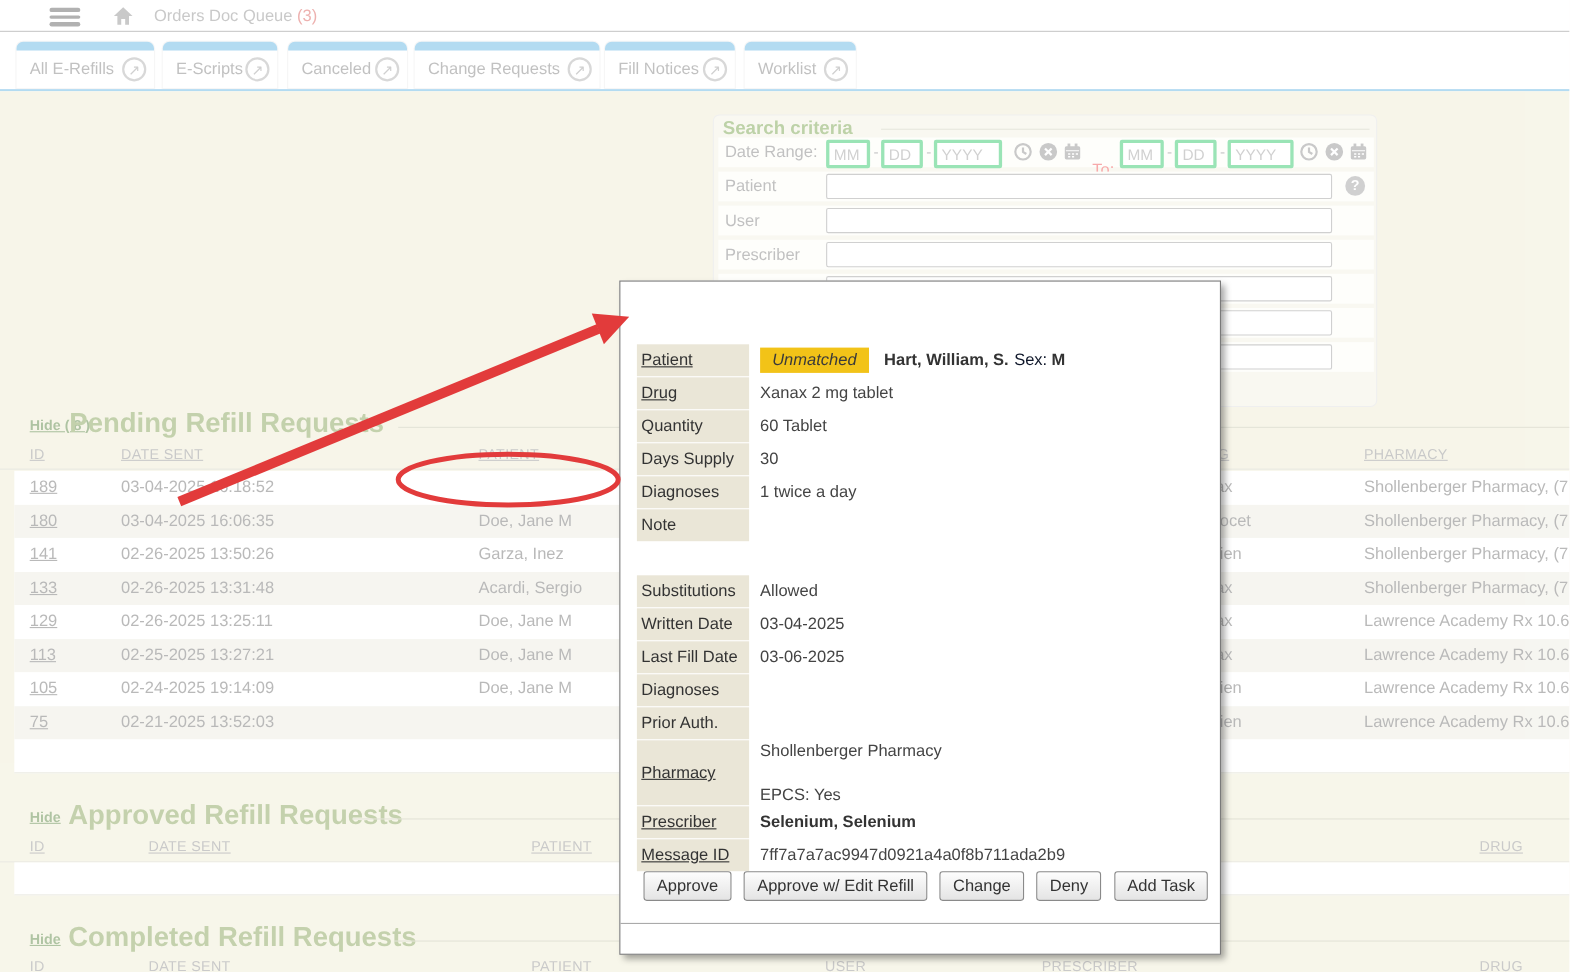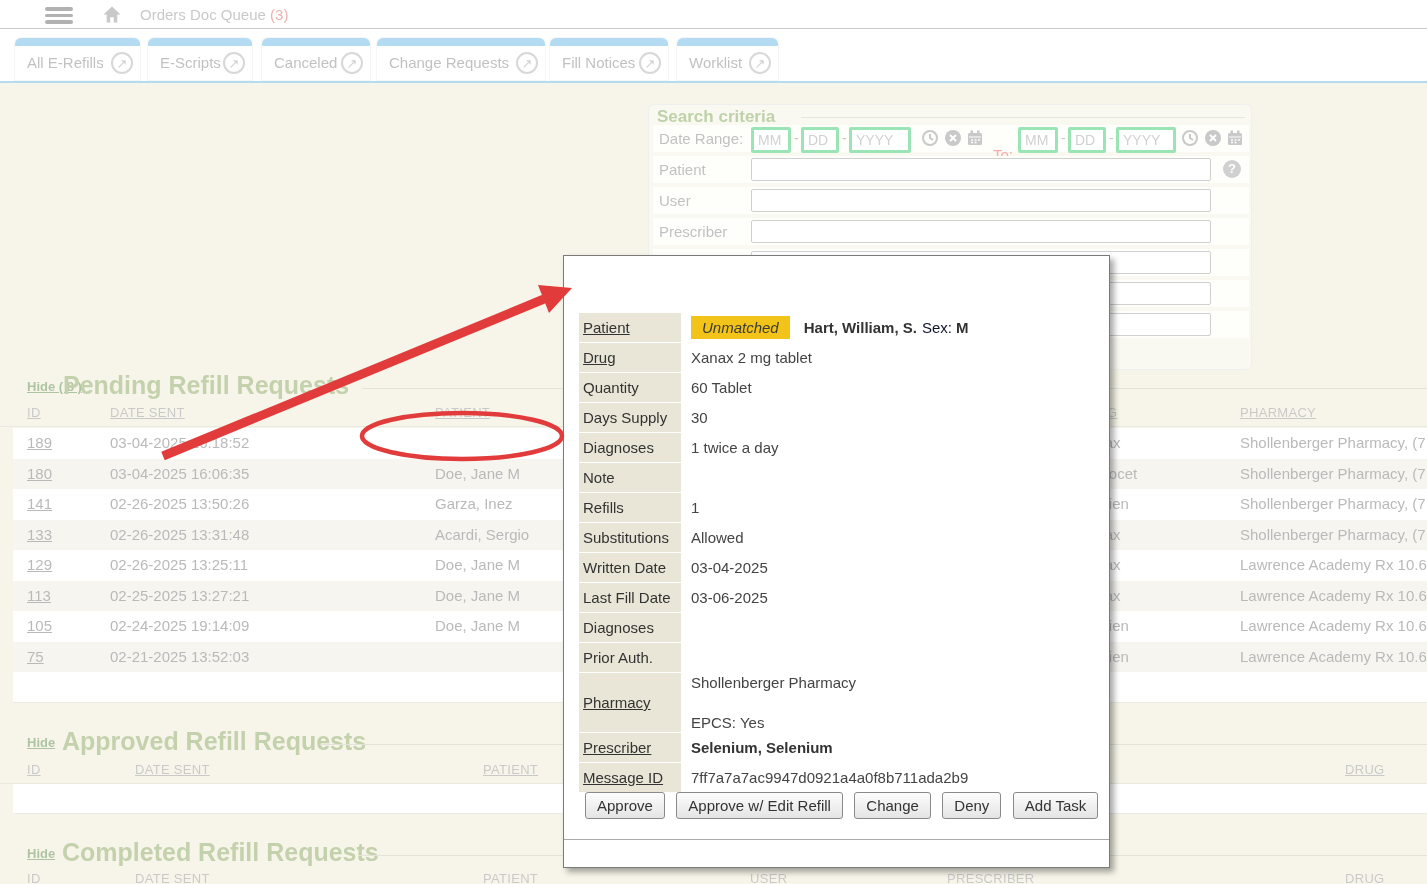--- a/index.html
+++ b/index.html
@@ -350,24 +350,20 @@
       <span class="mval">30</span>
     </div>
     <div class="mrow" style="top:177px;">
       <span class="mlabel">Diagnoses</span>
       <span class="mval">1 twice a day</span>
     </div>
     <div class="mrow" style="top:207px;">
       <span class="mlabel">Note</span>
       <span class="mval"></span>
     </div>
-    <div class="mrow" style="top:237px;">
-      <span class="mlabel">Refills</span>
-      <span class="mval">1</span>
-    </div>
     <div class="mrow" style="top:267px;">
       <span class="mlabel">Substitutions</span>
       <span class="mval">Allowed</span>
     </div>
     <div class="mrow" style="top:297px;">
       <span class="mlabel">Written Date</span>
       <span class="mval">03-04-2025</span>
     </div>
     <div class="mrow" style="top:327px;">
       <span class="mlabel">Last Fill Date</span>

